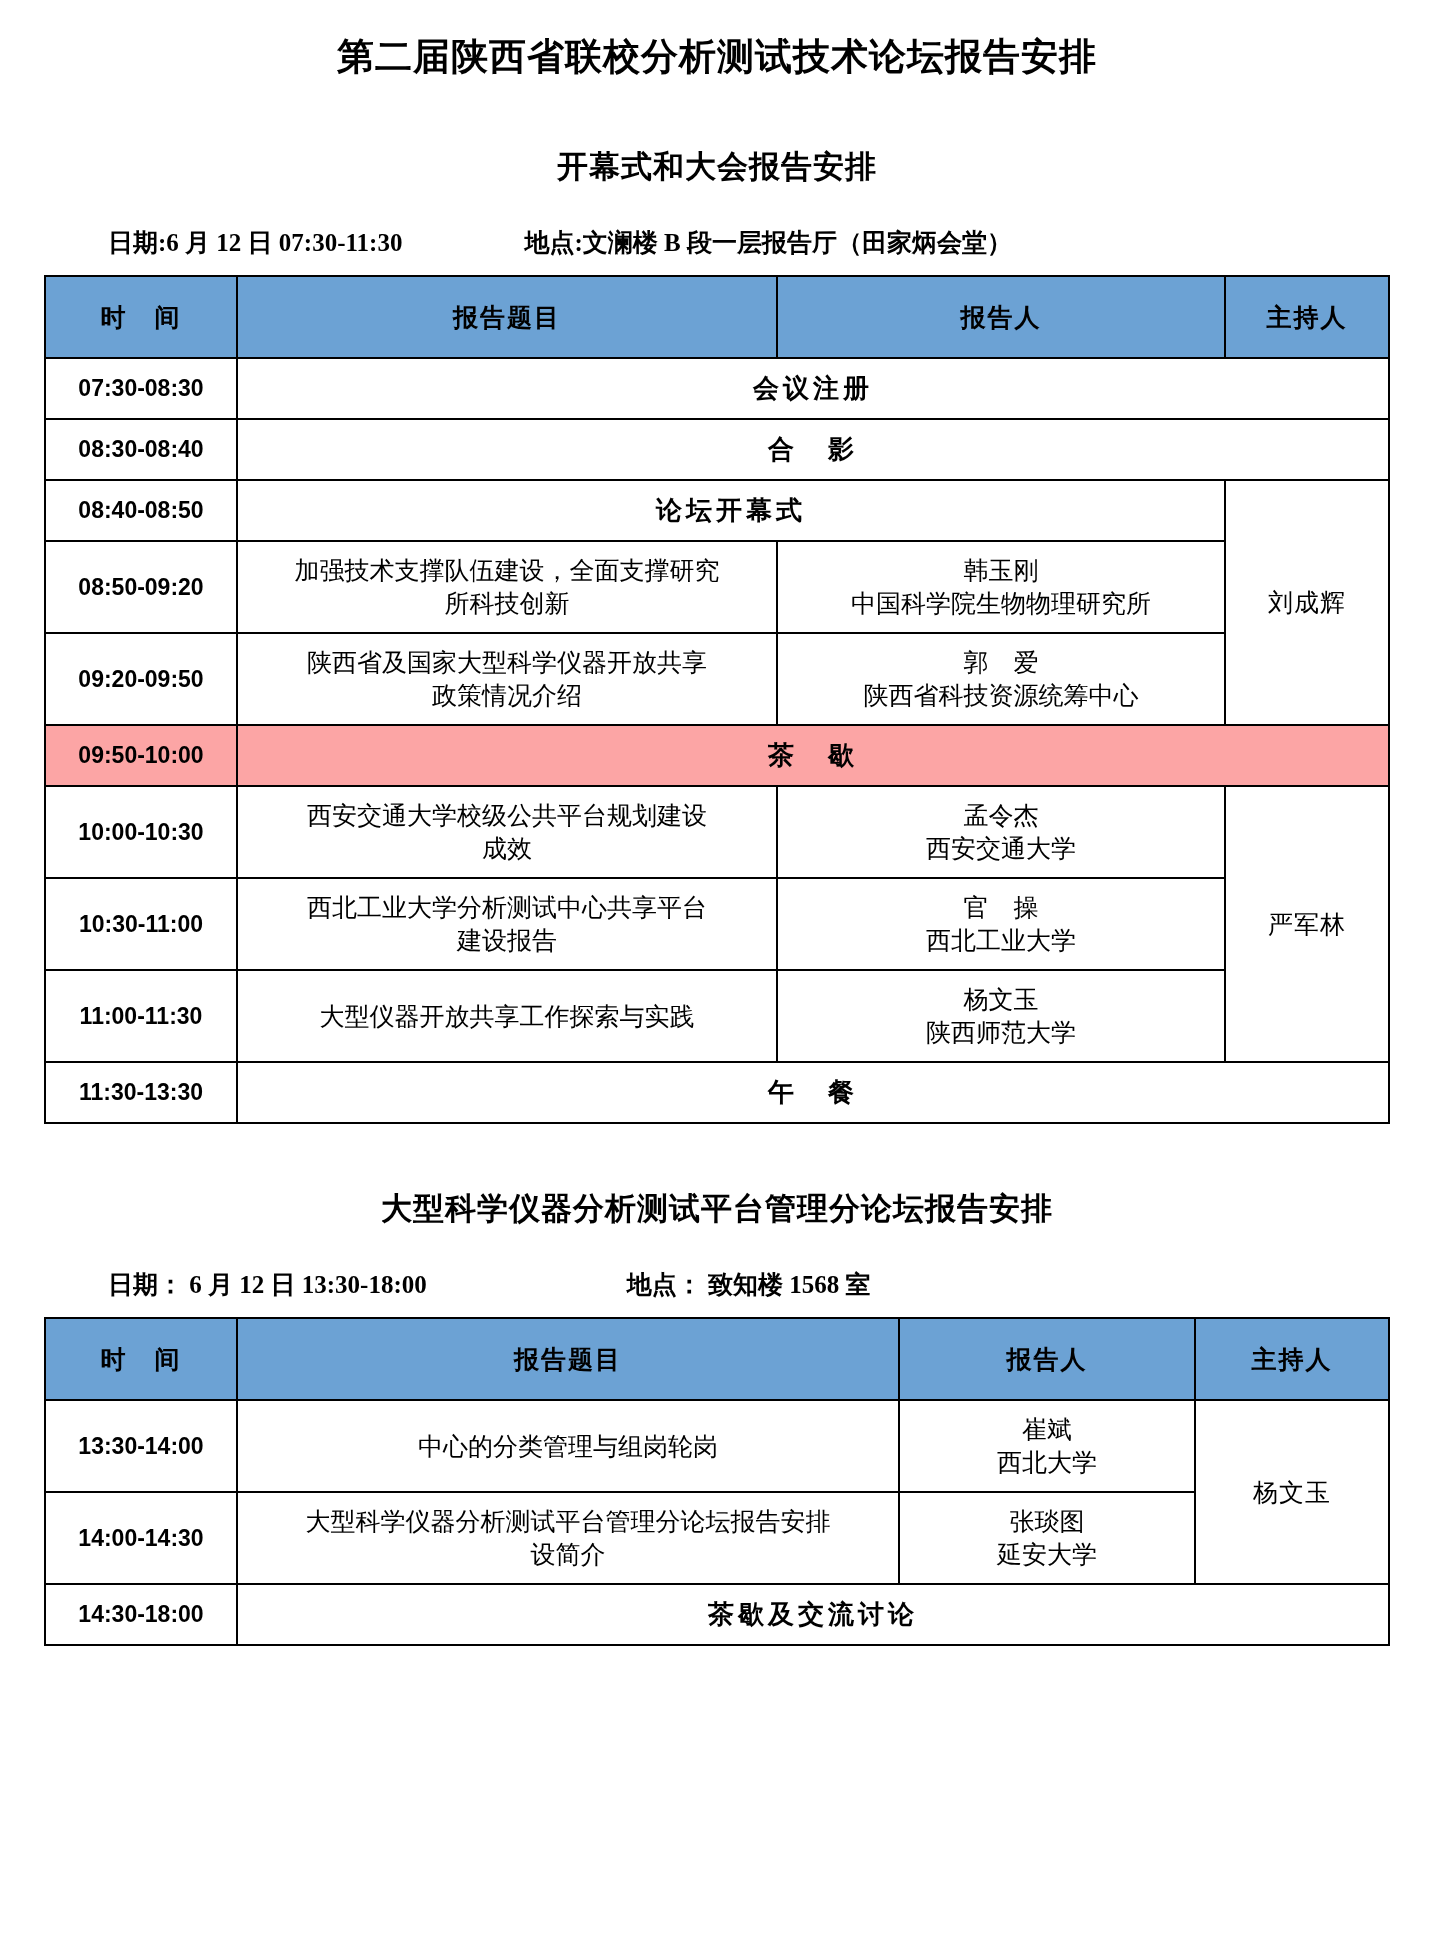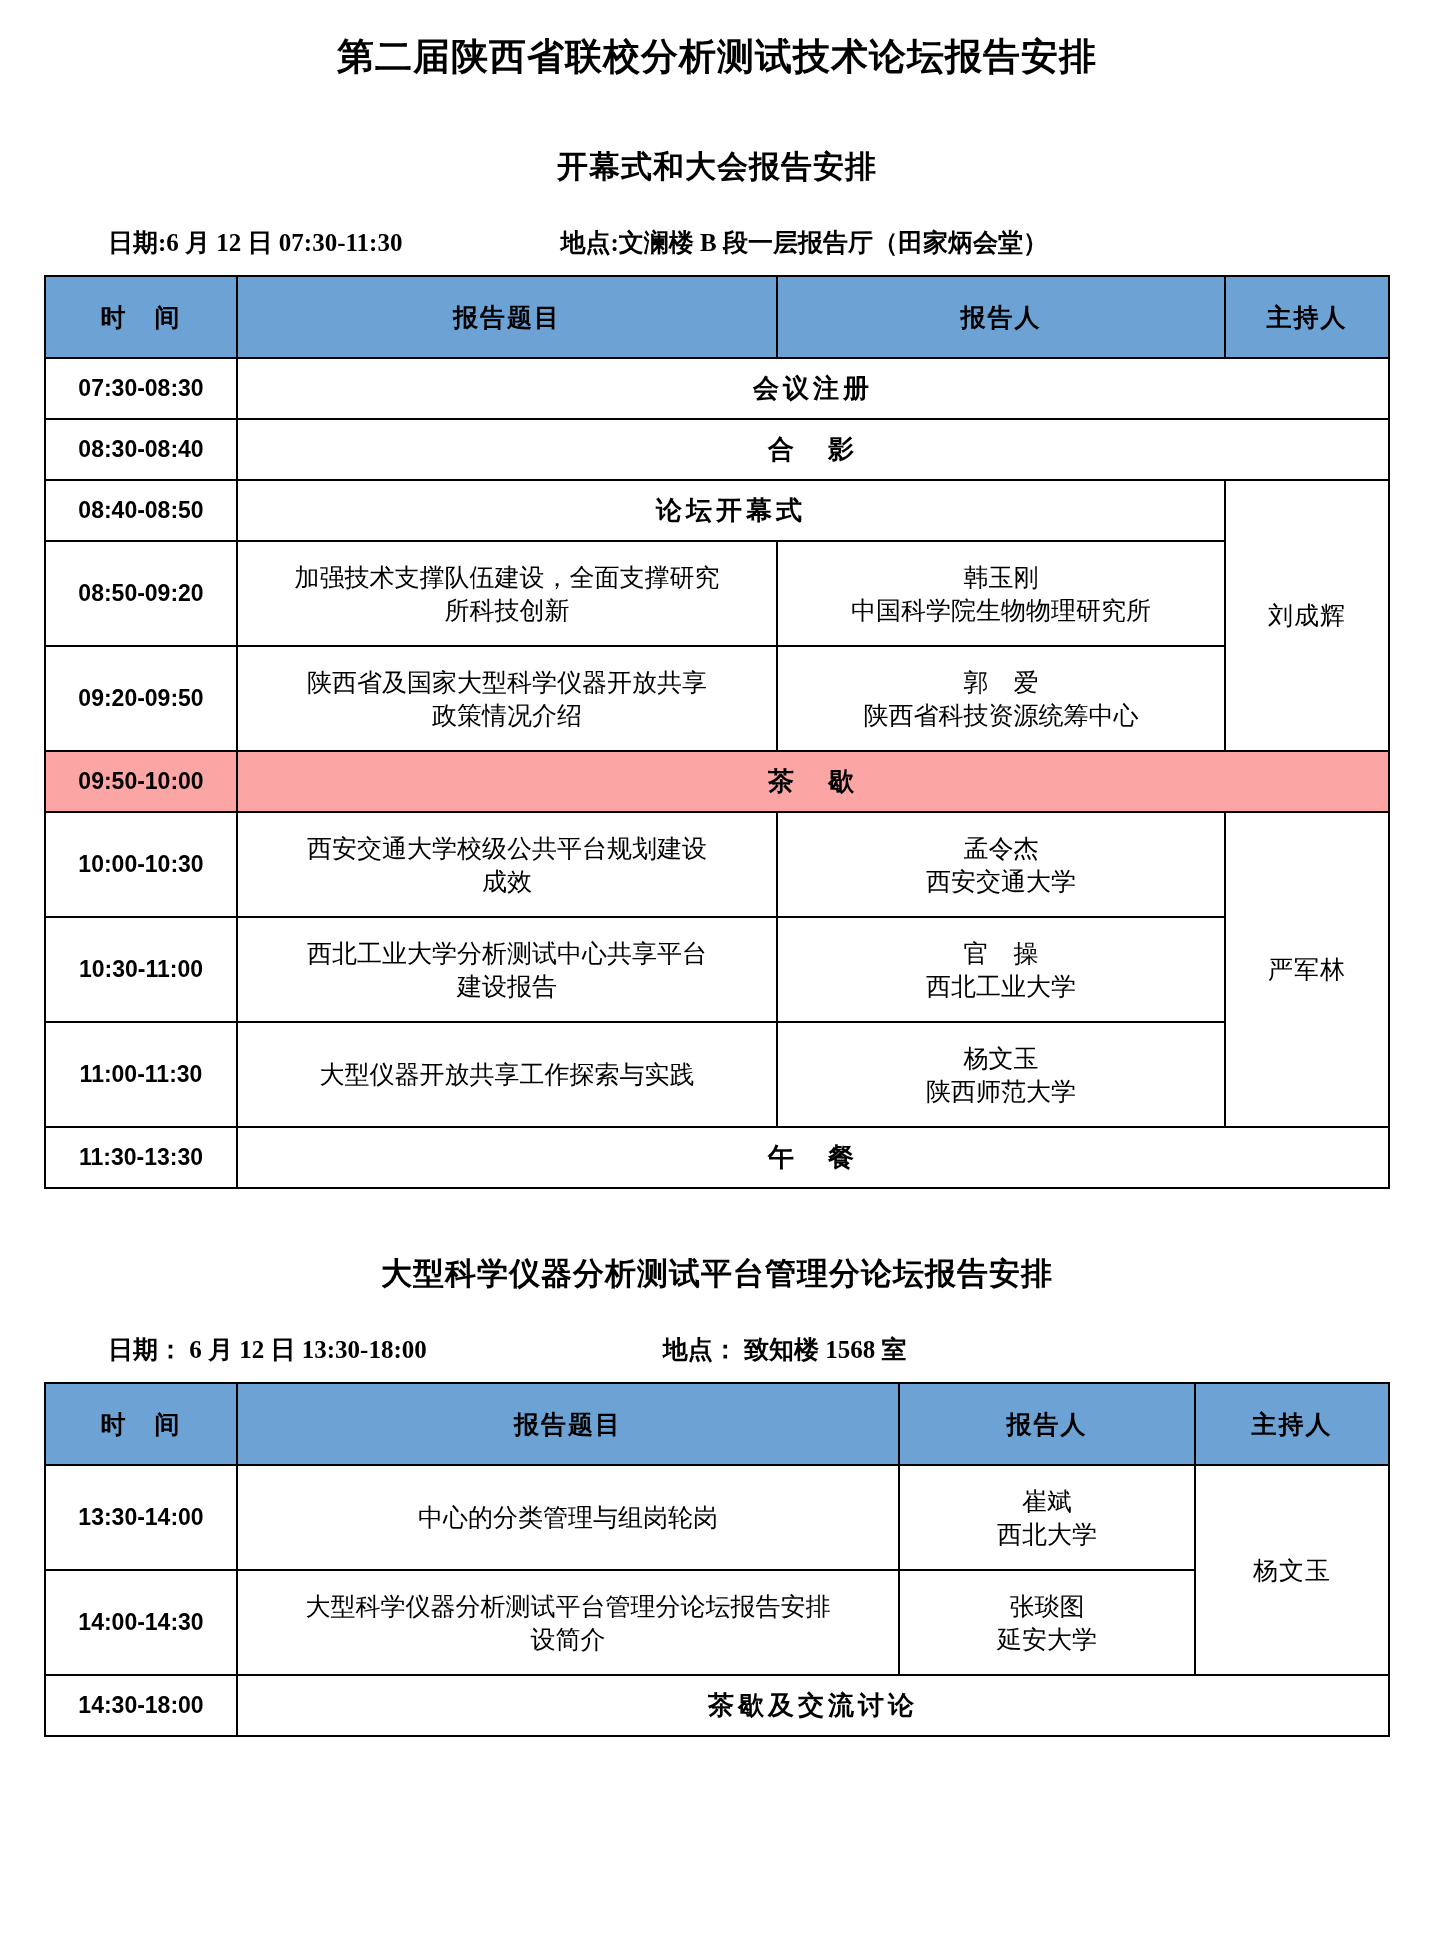--- a/index.html
+++ b/index.html
@@ -34,21 +34,20 @@
     letter-spacing: 1px;
     margin: 64px 0 0 0;
   }
   .meta-row {
     display: flex;
     align-items: center;
     font-size: 25px;
     font-weight: bold;
     margin: 38px 0 16px 0;
     font-family: "Liberation Serif", "DejaVu Serif", serif;
-    gap: 36px;
   }
   .meta-date {
     margin-left: 64px;
     white-space: nowrap;
   }
   .meta-place {
     margin-left: 122px;
     white-space: nowrap;
   }
   .meta-row.wide .meta-place {
@@ -102,21 +101,21 @@
     letter-spacing: 1px;
     border-radius: 10px;
   }
   tr.break-row td {
     background: #fca5a5;
   }
   .line {
     display: block;
   }
   .row-h1 { height: 60px; }
-  .row-h2 { height: 105px; }
+  .row-h2 { height: 92px; }
 </style>
 </head>
 <body>
 
 <div class="page">
 
   <h1 class="doc-title">第二届陕西省联校分析测试技术论坛报告安排</h1>
 
   <h2 class="section-title">开幕式和大会报告安排</h2>
 

